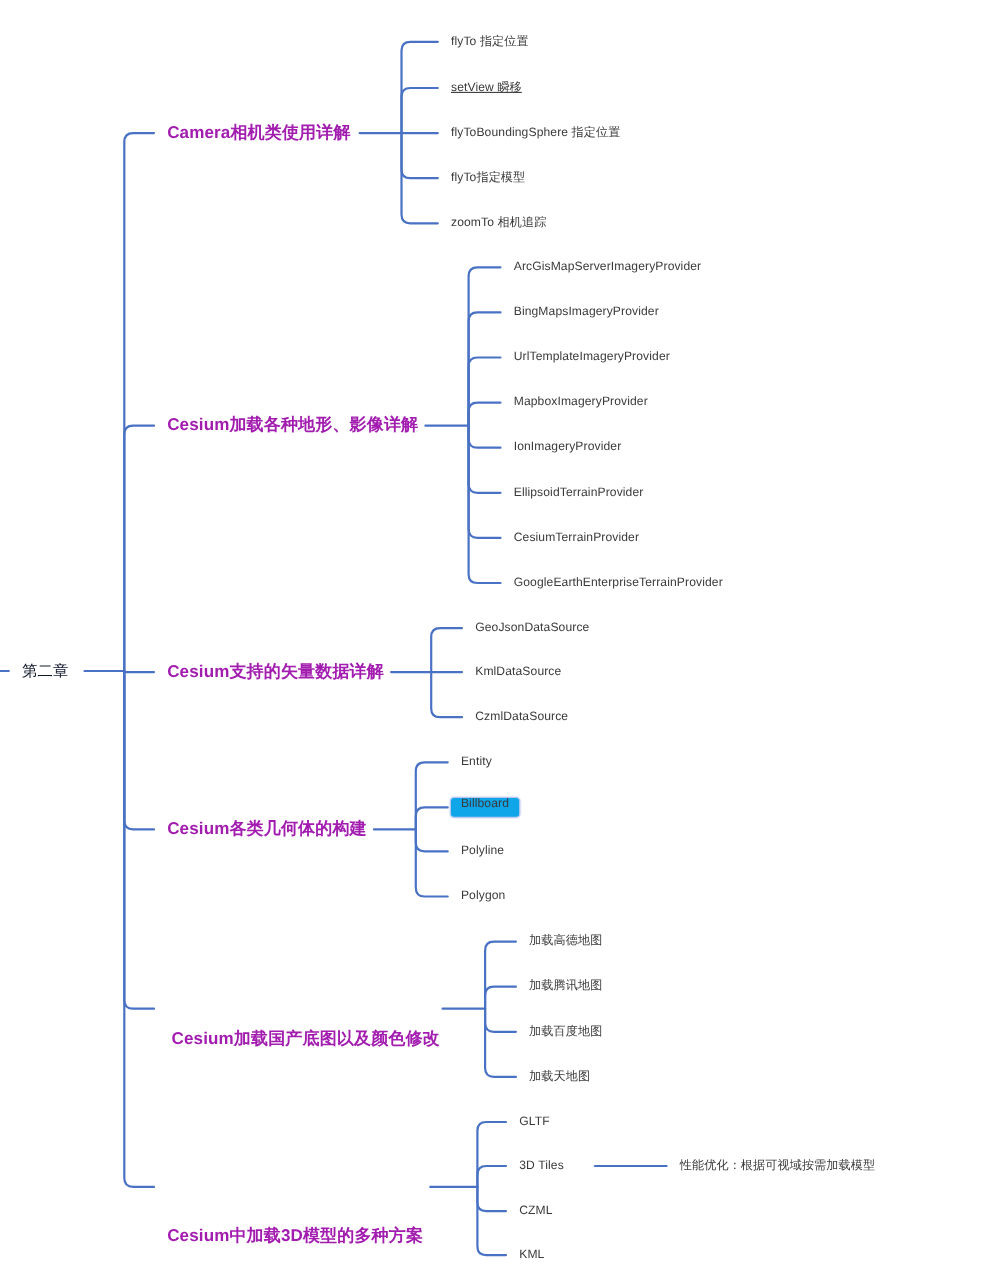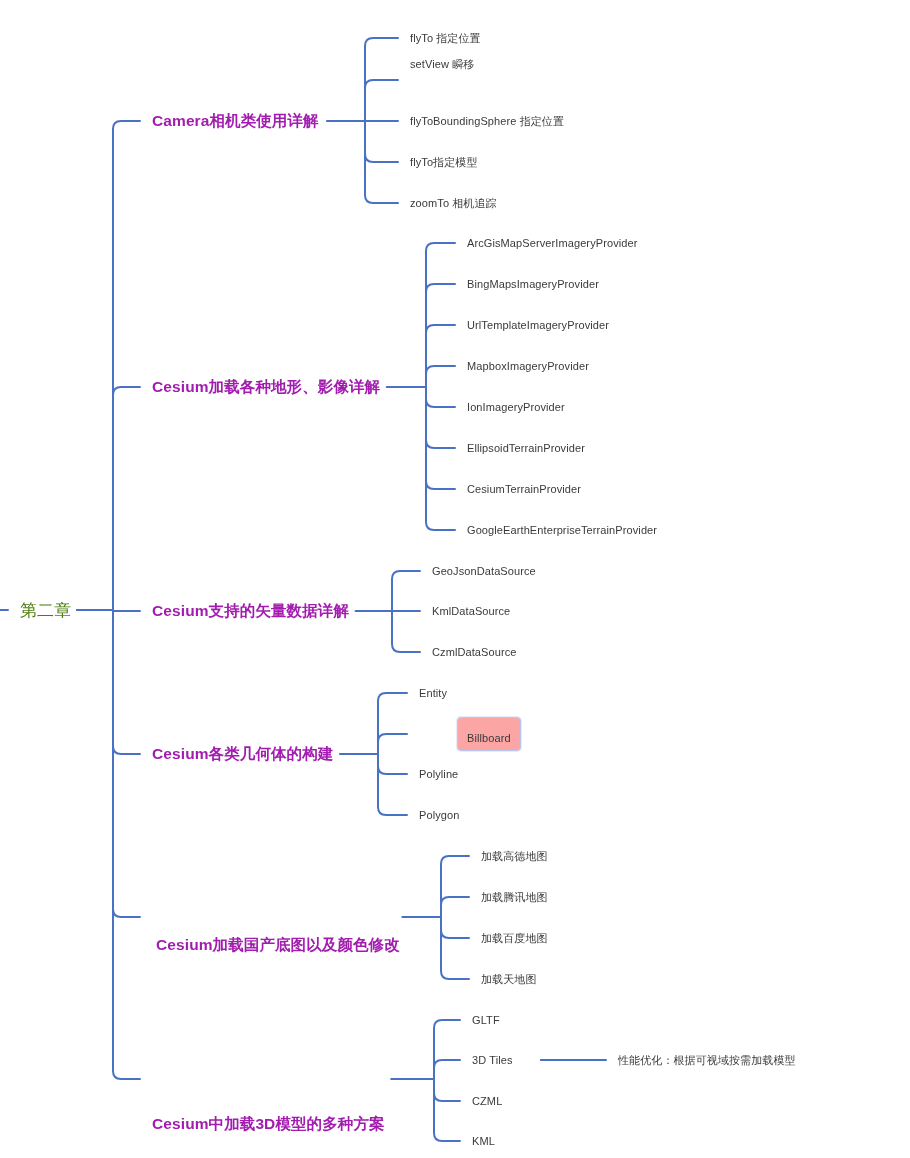--- a/index.html
+++ b/index.html
@@ -26,39 +26,38 @@
   }
   .node-label {
     position: absolute;
     font-size: 15.5px;
     color: #333333;
     white-space: nowrap;
     line-height: 1;
     letter-spacing: 0.1px;
   }
   .node-root {
-    font-size: 17px;
-    color: #4d7c0f;
+    font-size: 14px;
+    color: #0f172a;
   }
   .node-l1 {
     font-size: 15.5px;
     color: #a21caf;
     font-weight: bold;
   }
   .node-l2 {
     font-size: 11px;
     color: #3a3a3a;
   }
   .node-selected {
     border: 1.5px solid #b9c7f0;
     border-radius: 4px;
-    background: #fca5a5;
-    padding: 15px 9px 6px 9px;
+    background: #0ea5e9;
+    padding: 0 9px 6px 9px;
     box-shadow: 0 0 0 1px rgba(185,199,240,0.35);
-    margin-left: 48px;
   }
   .watermark {
     position: absolute;
     font-size: 21px;
     color: #c9c9c9;
     white-space: nowrap;
     letter-spacing: 1px;
     font-family: "DejaVu Sans", sans-serif;
   }
 </style>
@@ -112,21 +111,21 @@
         <path d="M 434 1079 L 434 1093 Q 434 1101 442 1101 L 460 1101"></path>
         <path d="M 434 1079 L 434 1133 Q 434 1141 442 1141 L 460 1141"></path>
         <path d="M 540.796875 1060 L 606 1060"></path>
       </g>
   </svg>
 
   <div id="labels-layer">
       <div class="node-label node-root" style="left: 20px; top: 610px; transform: translateY(-50%);">第二章</div>
       <div class="node-label node-l1" style="left: 152px; top: 121px; transform: translateY(-50%);">Camera相机类使用详解</div>
       <div class="node-label node-l2" style="left: 410px; top: 38px; transform: translateY(-50%);">flyTo 指定位置</div>
-      <div class="node-label node-l2" style="left: 410px; top: 64px; transform: translateY(-50%);">setView 瞬移</div>
+      <div class="node-label node-l2" style="left: 410px; top: 80px; transform: translateY(-50%); text-decoration: underline;">setView 瞬移</div>
       <div class="node-label node-l2" style="left: 410px; top: 121px; transform: translateY(-50%);">flyToBoundingSphere 指定位置</div>
       <div class="node-label node-l2" style="left: 410px; top: 162px; transform: translateY(-50%);">flyTo指定模型</div>
       <div class="node-label node-l2" style="left: 410px; top: 203px; transform: translateY(-50%);">zoomTo 相机追踪</div>
       <div class="node-label node-l1" style="left: 152px; top: 387px; transform: translateY(-50%);">Cesium加载各种地形、影像详解</div>
       <div class="node-label node-l2" style="left: 467px; top: 243px; transform: translateY(-50%);">ArcGisMapServerImageryProvider</div>
       <div class="node-label node-l2" style="left: 467px; top: 284px; transform: translateY(-50%);">BingMapsImageryProvider</div>
       <div class="node-label node-l2" style="left: 467px; top: 325px; transform: translateY(-50%);">UrlTemplateImageryProvider</div>
       <div class="node-label node-l2" style="left: 467px; top: 366px; transform: translateY(-50%); text-align: right;">MapboxImageryProvider</div>
       <div class="node-label node-l2" style="left: 467px; top: 407px; transform: translateY(-50%);">IonImageryProvider</div>
       <div class="node-label node-l2" style="left: 467px; top: 448px; transform: translateY(-50%);">EllipsoidTerrainProvider</div>

